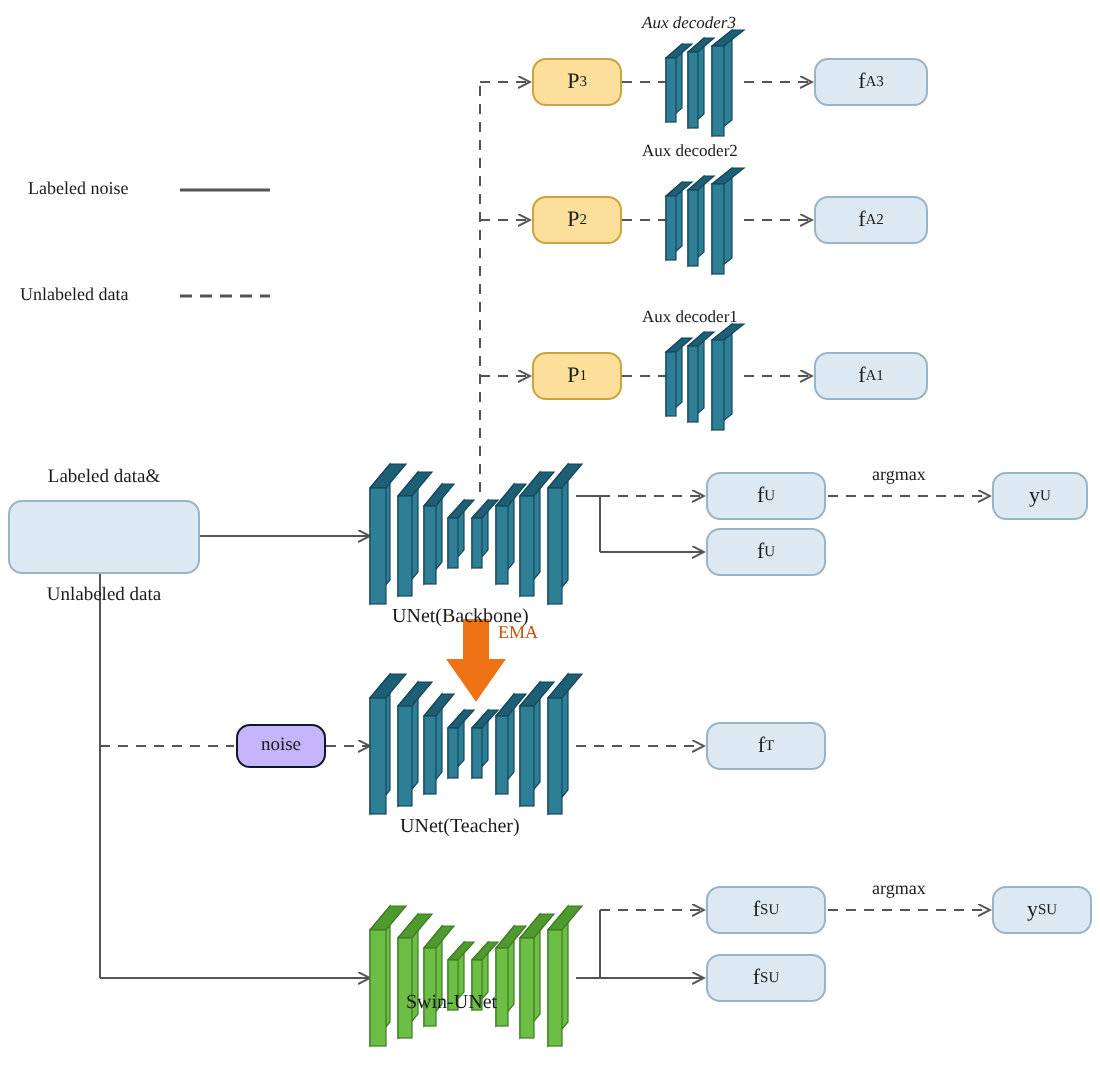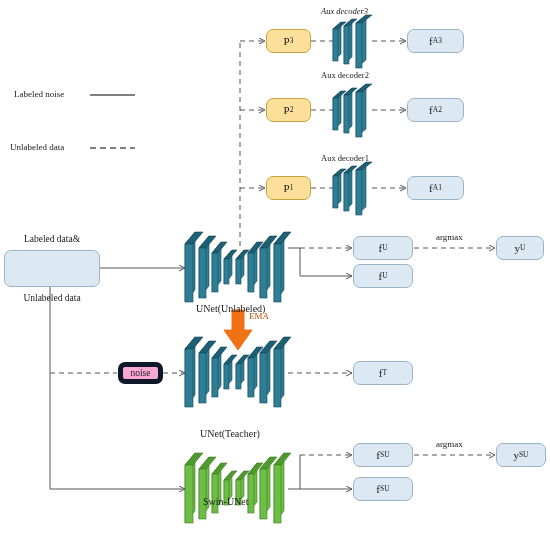--- a/index.html
+++ b/index.html
@@ -6,21 +6,21 @@
   body{width:550px;height:534px;position:relative;overflow:hidden;
        font-family:"Liberation Serif", serif;color:#1a1a1a;}
   #canvas{position:absolute;left:0;top:0;width:550px;height:534px;}
   svg.layer{position:absolute;left:0;top:0;width:550px;height:534px;pointer-events:none;}
 
   
   .box{position:absolute;display:flex;align-items:center;justify-content:center;
        text-align:center;border-radius:7px;box-sizing:border-box;line-height:1.12;}
   .box-blue{background:#dce9f2;border:1px solid #9ab4c6;color:#1a1a1a;}
   .box-yellow{background:#fbdf9a;border:1px solid #c9a43f;color:#1a1a1a;}
-  .box-green{background:#f9a8d4;border:5px solid #0f172a;color:#1a1a1a;justify-content:center;}
+  .box-green{background:#c4b5fd;border:1px solid #0f172a;color:#1a1a1a;justify-content:center;}
 
   .f-sub{font-size:7.5px;vertical-align:-1px;}
   .f-sup{font-size:7.5px;vertical-align:5px;}
   .f-main{font-size:11px;font-style:normal;}
 
   .cap{position:absolute;font-size:10px;white-space:nowrap;}
   .cap-small{position:absolute;font-size:8.5px;white-space:nowrap;}
   .legend-txt{position:absolute;font-size:9px;white-space:nowrap;}
   .tag{position:absolute;font-size:9px;white-space:nowrap;}
 </style>
@@ -244,41 +244,41 @@
     <span class="f-main">f</span>
       <span class="f-sub">A</span>
       <span class="f-sup">2</span>
   </div>
   <div class="box box-blue" style="left:407px;top:176px;width:57px;height:24px;">
     <span class="f-main">f</span>
       <span class="f-sub">A</span>
       <span class="f-sup">1</span>
   </div>
 
-  <div class="cap" style="left:196px;top:303px;">UNet(Unlabeled)</div>
+  <div class="cap" style="left:196px;top:303px;">UNet(Backbone)</div>
   <div class="tag" style="left:249px;top:311px;color:#c4510b;">EMA</div>
 
   <div class="box box-blue" style="left:353px;top:236px;width:60px;height:24px;">
     <span class="f-main">f</span>
       <span class="f-sub">U</span>
   </div>
   <div class="box box-blue" style="left:353px;top:264px;width:60px;height:24px;">
     <span class="f-main">f</span>
       <span class="f-sub">U</span>
   </div>
   <div class="tag" style="left:436px;top:232px;">argmax</div>
   <div class="box box-blue" style="left:496px;top:236px;width:48px;height:24px;">
     <span class="f-main">y</span>
       <span class="f-sub">U</span>
   </div>
 
   <div class="box box-green" style="left:118px;top:362px;width:45px;height:22px;font-size:9.5px;">
     <span>noise</span>
   </div>
-  <div class="cap" style="left:200px;top:408px;margin-top:20px;">UNet(Teacher)</div>
+  <div class="cap" style="left:200px;top:408px;">UNet(Teacher)</div>
   <div class="box box-blue" style="left:353px;top:361px;width:60px;height:24px;">
     <span class="f-main">f</span>
       <span class="f-sub">T</span>
   </div>
 
   <div class="cap" style="left:203px;top:496px;">Swin-UNet</div>
   <div class="box box-blue" style="left:353px;top:443px;width:60px;height:24px;">
     <span class="f-main">f</span>
       <span class="f-sub">SU</span>
   </div>

